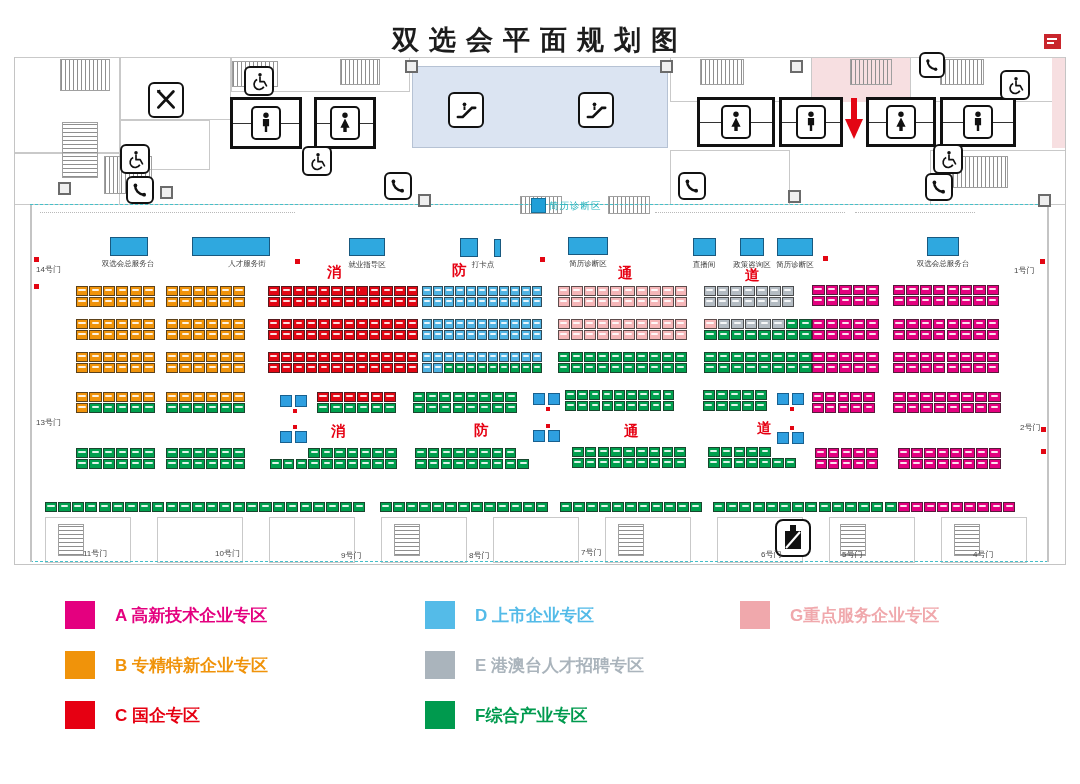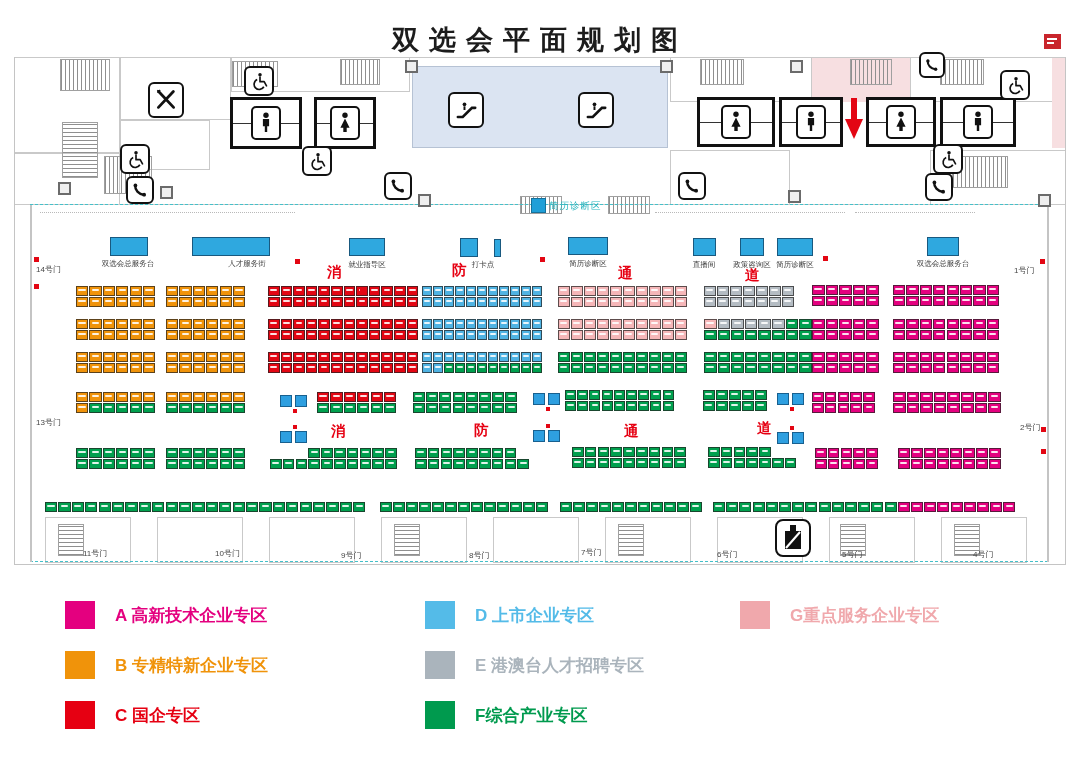--- a/index.html
+++ b/index.html
@@ -286,21 +286,21 @@
       <span class="abs cchar" style="left: 757px; top: 419px;">道</span>
       <span class="abs gate-label" style="left: 36px; top: 264px;">14号门</span>
       <span class="abs gate-label" style="left: 36px; top: 417px;">13号门</span>
       <span class="abs gate-label" style="left: 1014px; top: 265px;">1号门</span>
       <span class="abs gate-label" style="left: 1020px; top: 422px;">2号门</span>
       <span class="abs gate-label" style="left: 83px; top: 548px;">11号门</span>
       <span class="abs gate-label" style="left: 215px; top: 548px;">10号门</span>
       <span class="abs gate-label" style="left: 341px; top: 550px;">9号门</span>
       <span class="abs gate-label" style="left: 469px; top: 550px;">8号门</span>
       <span class="abs gate-label" style="left: 581px; top: 547px;">7号门</span>
-      <span class="abs gate-label" style="left: 717px; top: 549px;">6号门</span>
+      <span class="abs gate-label" style="left: 717px; top: 549px; padding-left: 44px;">6号门</span>
       <span class="abs gate-label" style="left: 842px; top: 549px;">5号门</span>
       <span class="abs gate-label" style="left: 973px; top: 549px;">4号门</span>
       <div class="abs strip" style="left: 76px; top: 286px; width: 80.4px; height: 22px;">
         <div class="abs cell" style="left: 0px; top: 0px; width: 12.3px; height: 9.9px; background: rgb(240, 147, 10);"></div>
         <div class="abs cell" style="left: 13.4px; top: 0px; width: 12.3px; height: 9.9px; background: rgb(240, 147, 10);"></div>
         <div class="abs cell" style="left: 26.8px; top: 0px; width: 12.3px; height: 9.9px; background: rgb(240, 147, 10);"></div>
         <div class="abs cell" style="left: 40.2px; top: 0px; width: 12.3px; height: 9.9px; background: rgb(240, 147, 10);"></div>
         <div class="abs cell" style="left: 53.6px; top: 0px; width: 12.3px; height: 9.9px; background: rgb(240, 147, 10);"></div>
         <div class="abs cell" style="left: 67px; top: 0px; width: 12.3px; height: 9.9px; background: rgb(240, 147, 10);"></div>
         <div class="abs cell" style="left: 0px; top: 11px; width: 12.3px; height: 9.9px; background: rgb(240, 147, 10);"></div>

